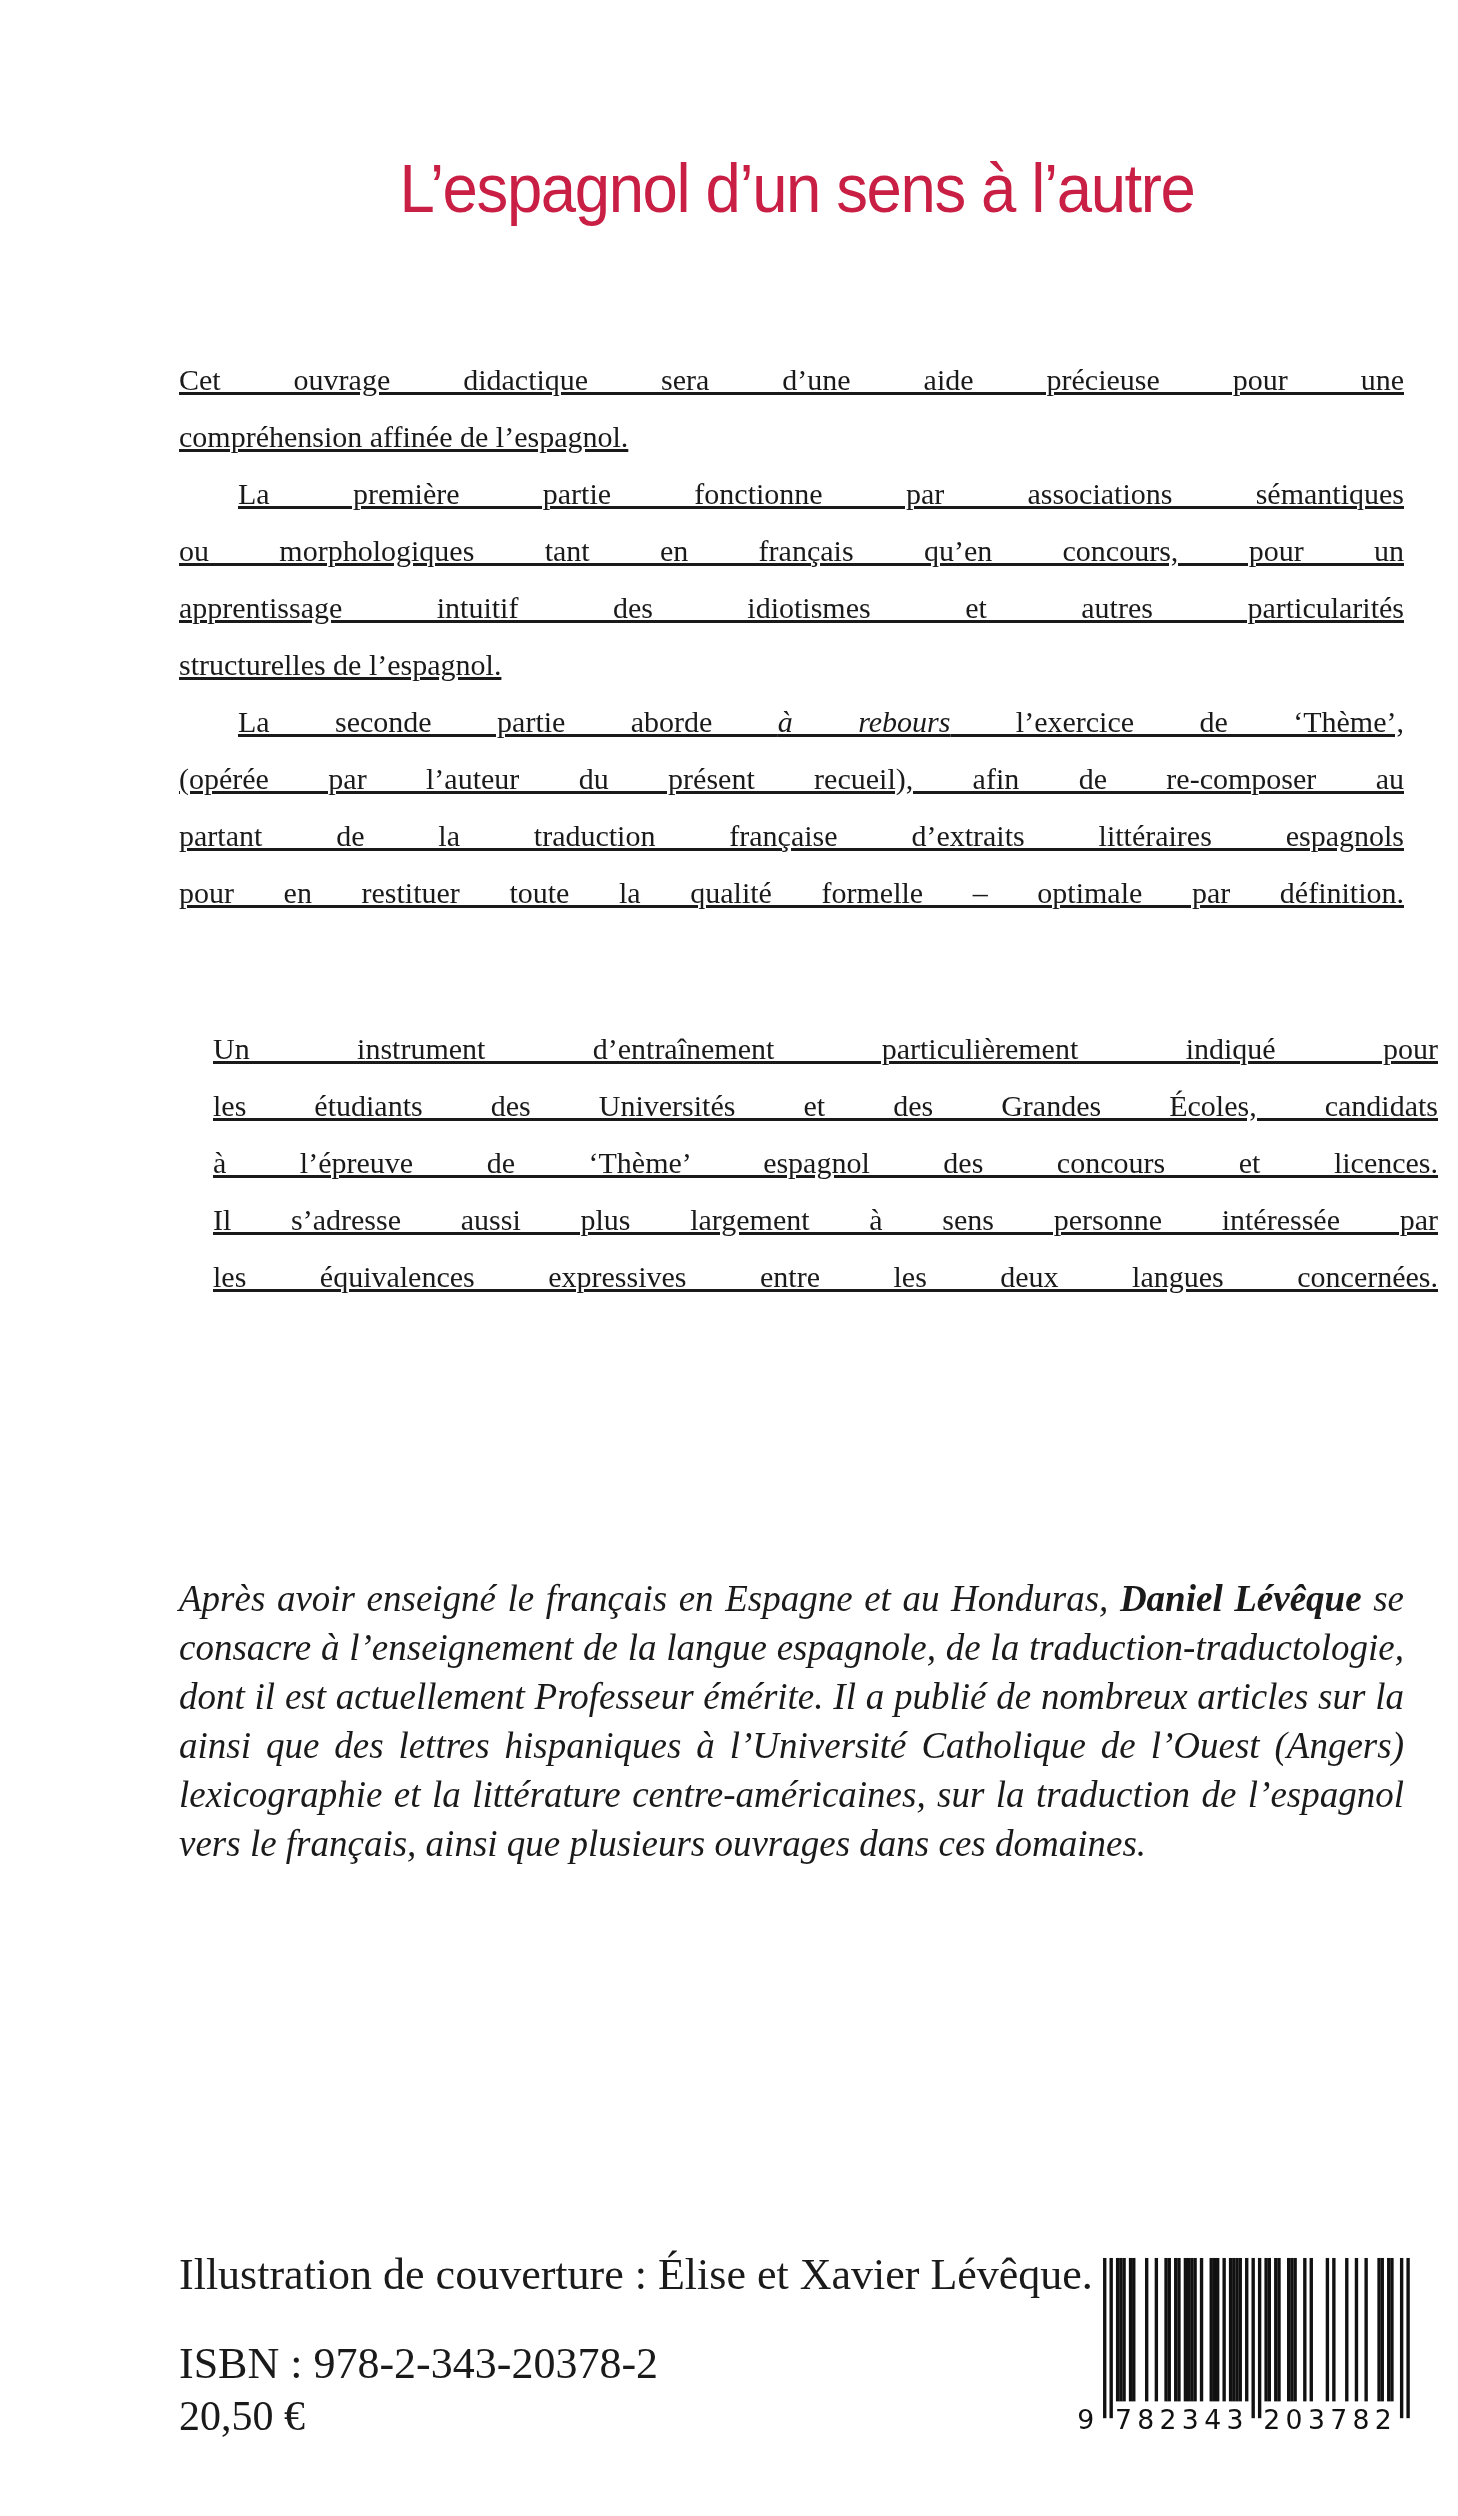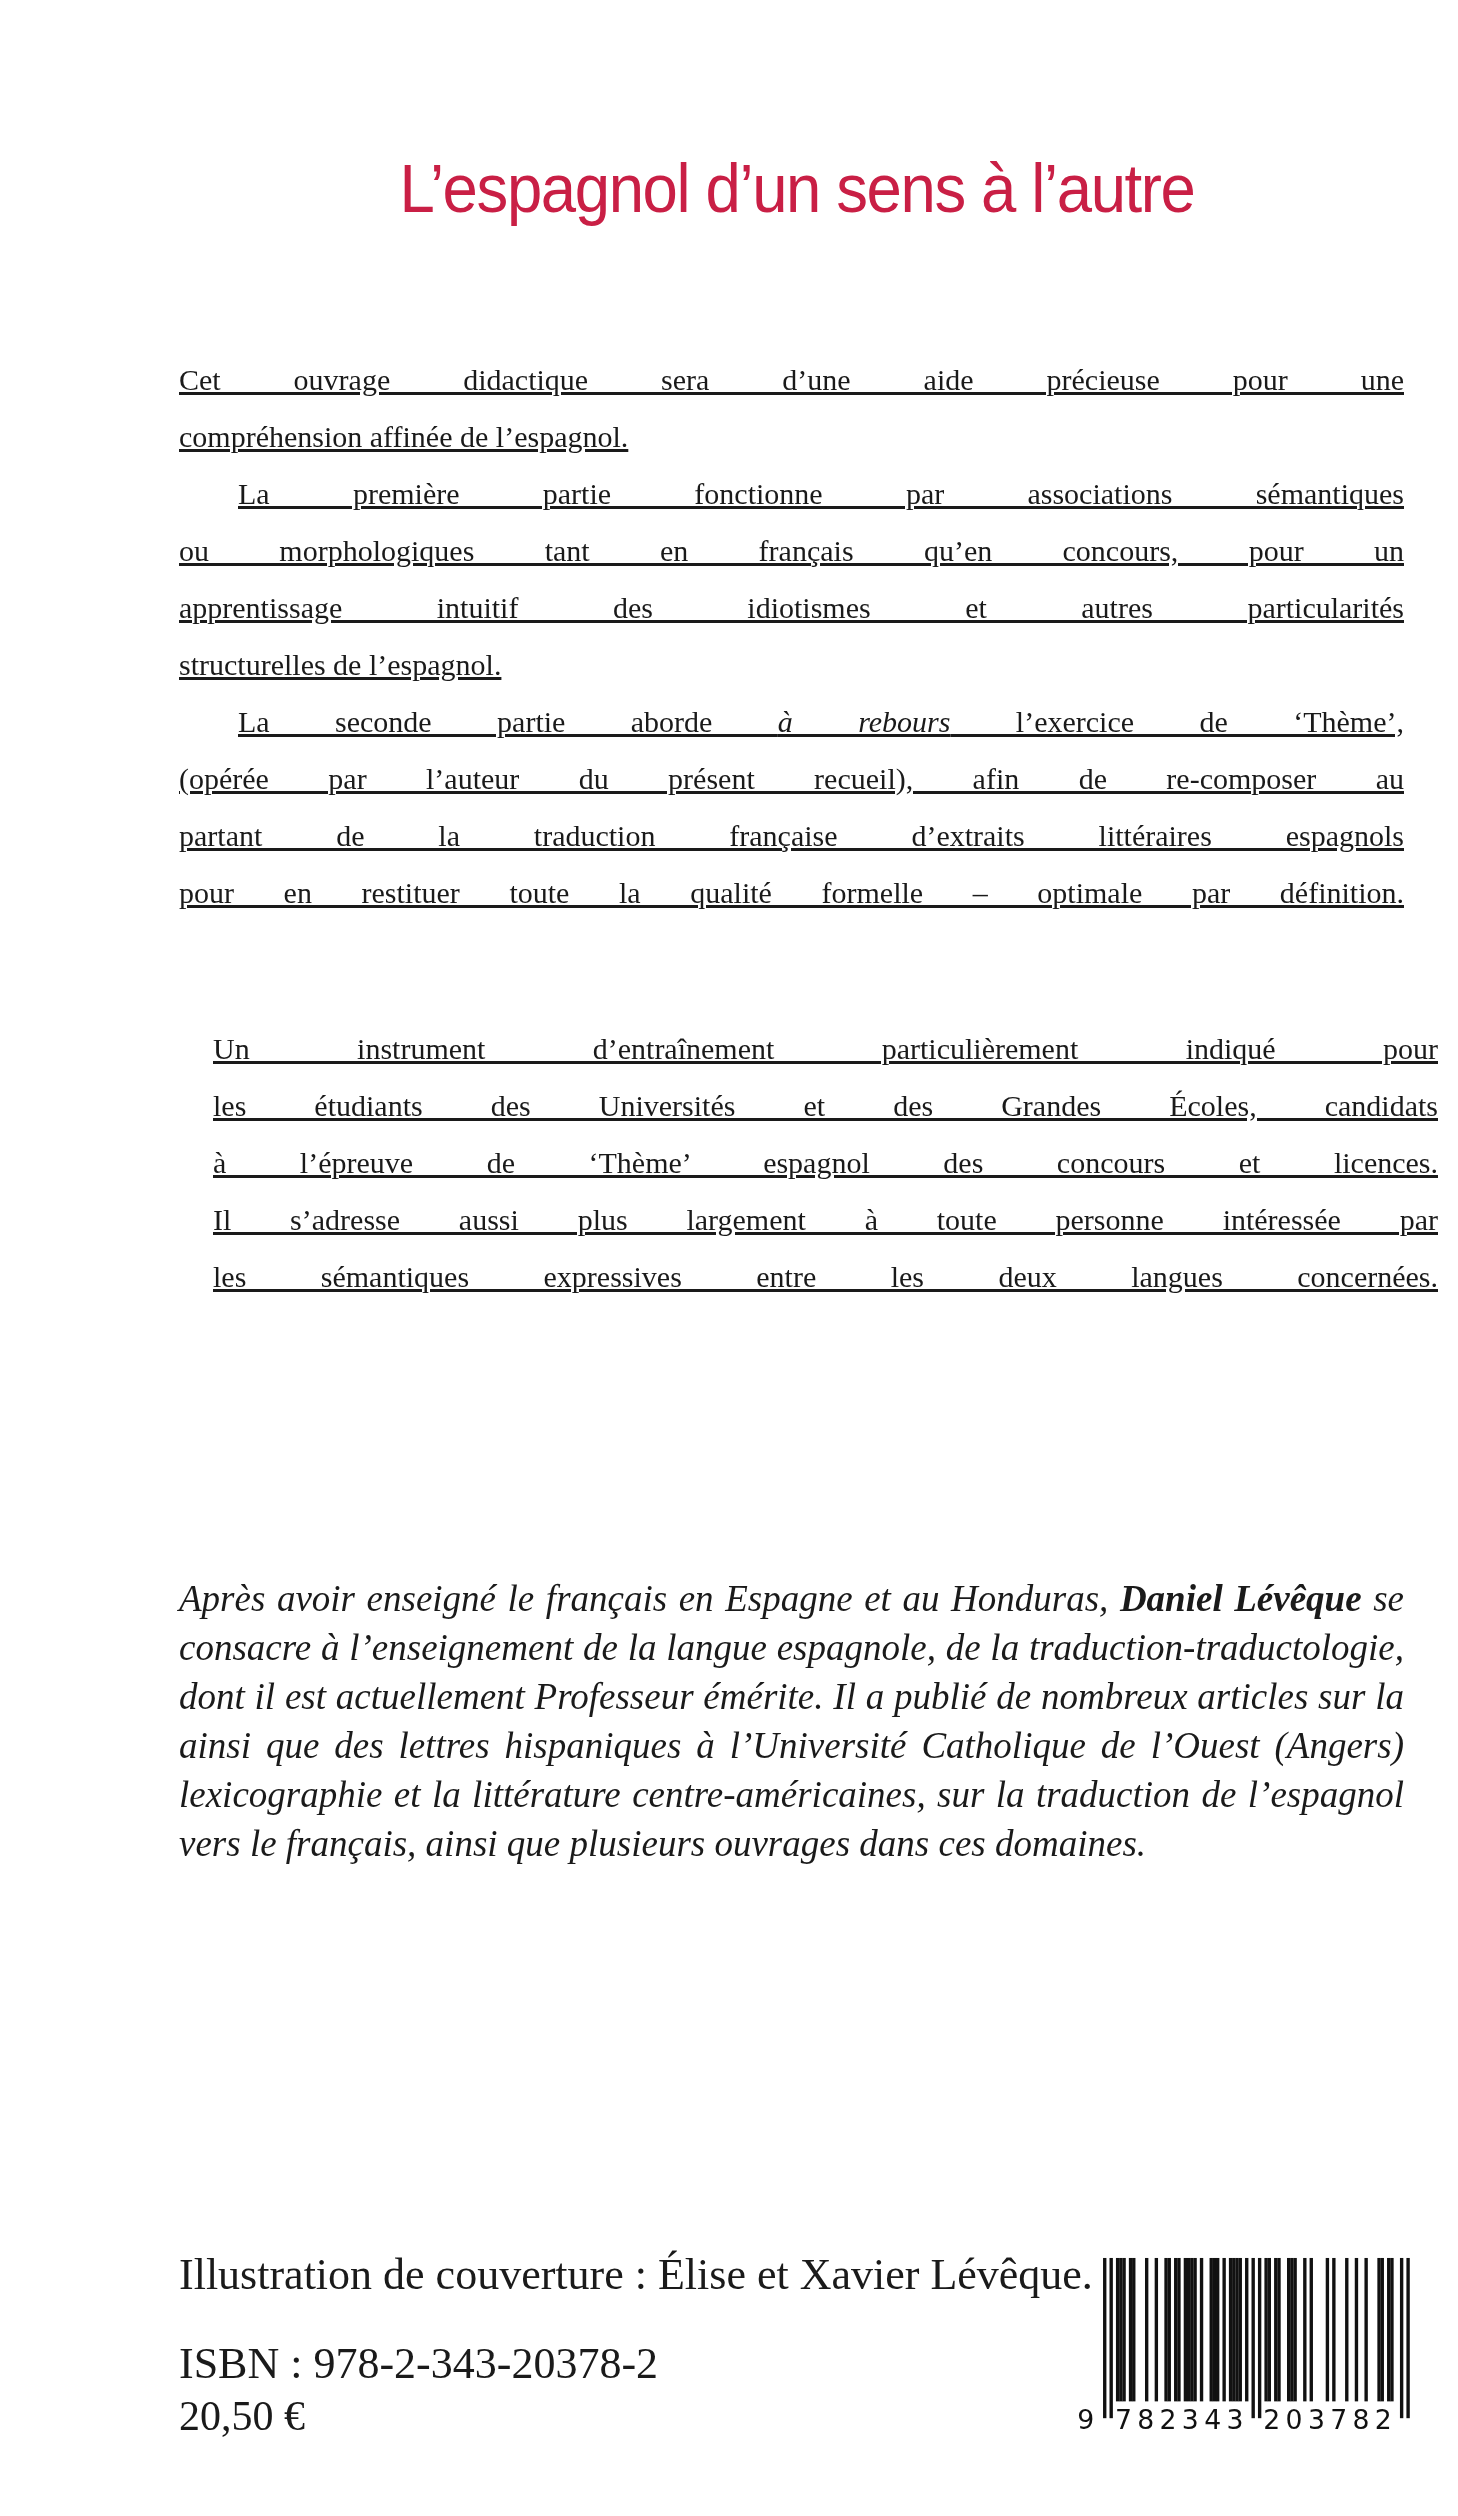--- a/index.html
+++ b/index.html
@@ -43,22 +43,22 @@
   <span class="line indent"><span>La seconde partie aborde </span><em>à rebours</em><span> l’exercice de ‘Thème’,</span></span>
   <span class="line">(opérée par l’auteur du présent recueil), afin de re-composer au</span>
   <span class="line">partant de la traduction française d’extraits littéraires espagnols</span>
   <span class="line">pour en restituer toute la qualité formelle – optimale par définition.</span>
 </div>
 
 <div class="block main main-b">
   <span class="line">Un instrument d’entraînement particulièrement indiqué pour</span>
   <span class="line">les étudiants des Universités et des Grandes Écoles, candidats</span>
   <span class="line">à l’épreuve de ‘Thème’ espagnol des concours et licences.</span>
-  <span class="line">Il s’adresse aussi plus largement à toute personne intéressée par</span>
-  <span class="line">les sémantiques expressives entre les deux langues concernées.</span>
+  <span class="line">Il s’adresse aussi plus largement à sens personne intéressée par</span>
+  <span class="line">les équivalences expressives entre les deux langues concernées.</span>
 </div>
 
 <div class="block bio">
   <span class="line"><span>Après avoir enseigné le français en Espagne et au Honduras, </span><b>Daniel Lévêque</b><span> se</span></span>
   <span class="line">consacre à l’enseignement de la langue espagnole, de la traduction-traductologie,</span>
   <span class="line">dont il est actuellement Professeur émérite. Il a publié de nombreux articles sur la</span>
   <span class="line">ainsi que des lettres hispaniques à l’Université Catholique de l’Ouest (Angers)</span>
   <span class="line">lexicographie et la littérature centre-américaines, sur la traduction de l’espagnol</span>
   <span class="line last">vers le français, ainsi que plusieurs ouvrages dans ces domaines.</span>
 </div>

